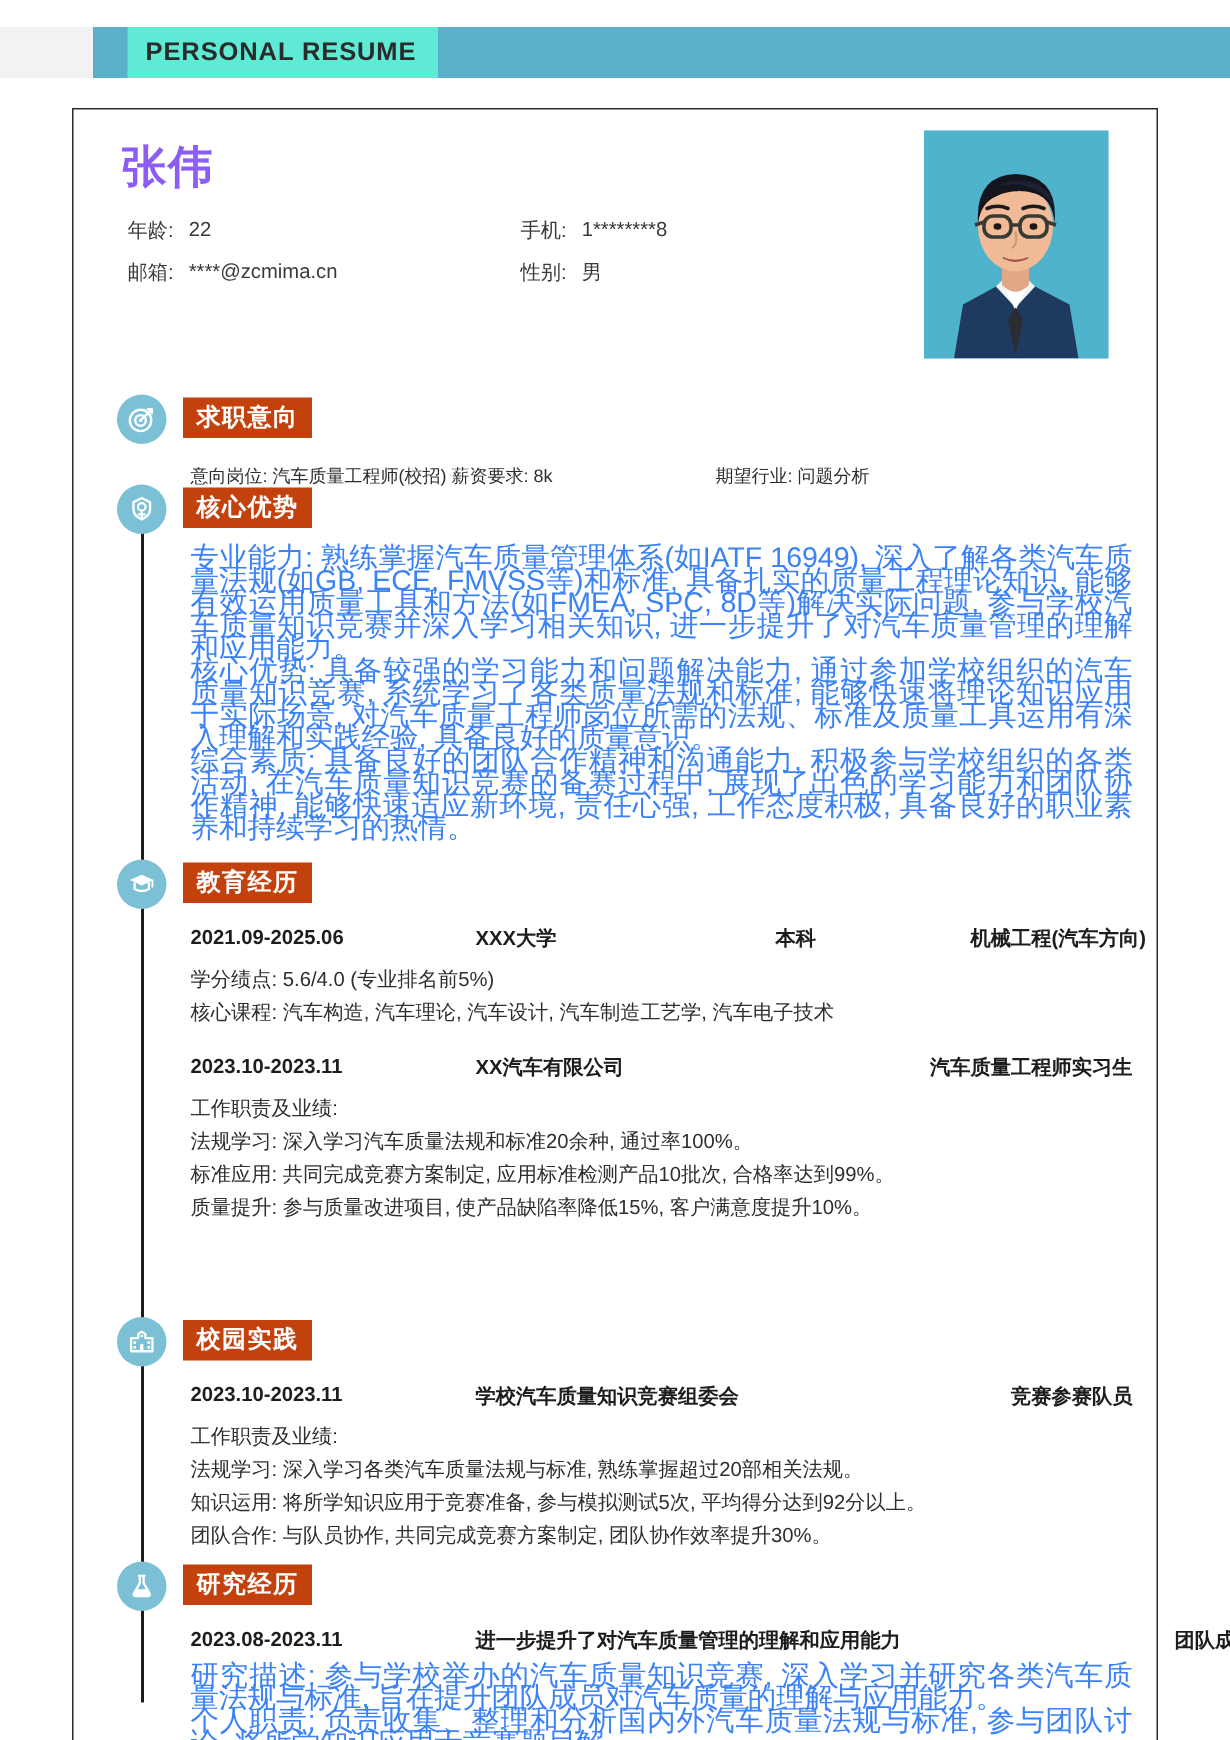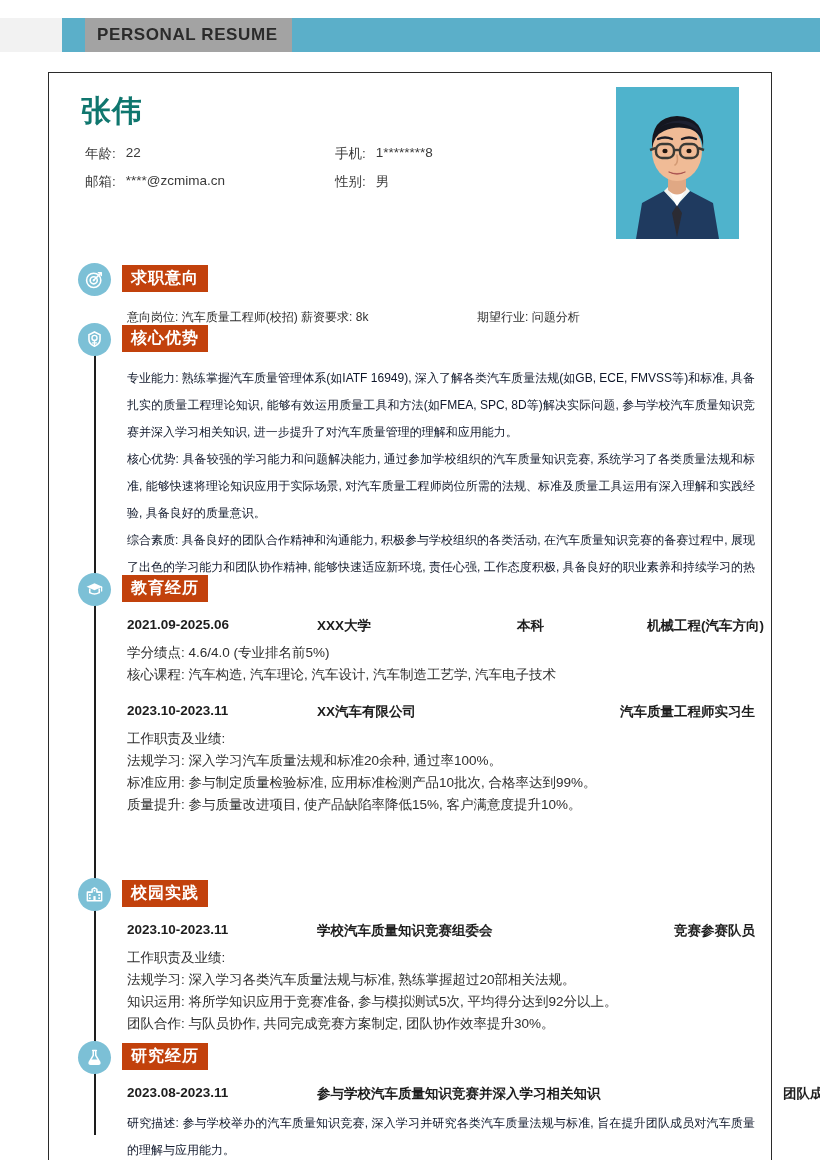--- a/index.html
+++ b/index.html
@@ -35,21 +35,21 @@
     width: 758px;
     height: 34px;
     background: #5bafc9;
   }
   .banner-plate {
     position: absolute;
     left: 85px;
     top: 0;
     height: 34px;
     padding: 0 14px 0 12px;
-    background: #a3a3a3;
+    background: #5eead4;
     display: flex;
     align-items: center;
     text-align: right;
   }
   .banner-title {
     font-size: 17px;
     font-weight: bold;
     letter-spacing: 0.6px;
     color: #2b2b2b;
     white-space: nowrap;
@@ -67,33 +67,34 @@
     background: #ffffff;
   }
 
   
   .name {
     position: absolute;
     left: 32px;
     top: 18px;
     font-size: 30px;
     font-weight: bold;
-    color: #0f766e;
+    color: #8b5cf6;
     letter-spacing: 1px;
   }
 
   .contact {
     position: absolute;
     left: 36px;
     top: 72px;
     width: 520px;
   }
   .contact-row {
     display: flex;
     margin-bottom: 10px;
+    gap: 12px;
   }
   .contact-cell {
     display: flex;
     font-size: 13.5px;
     color: #3a3a3a;
     white-space: nowrap;
   }
   .contact-cell.c1 { width: 250px; }
   .contact-label { margin-right: 10px; }
 
@@ -157,23 +158,23 @@
     display: flex;
     align-items: center;
     white-space: nowrap;
   }
 
   .sec-body {
     padding-left: 78px;
     padding-right: 18px;
   }
   .para {
-    font-size: 12px;
-    line-height: 27px;
-    color: #0f172a;
+    font-size: 19px;
+    line-height: 15px;
+    color: #3b82f6;
     text-align: justify;
   }
 
   
   .obj-row { display: flex; font-size: 12px; color: #2e2e2e; white-space: nowrap; }
   .obj-a { width: 350px; }
 
   
   .exp-row {
     position: relative;
@@ -337,35 +338,35 @@
         </span>
         <span class="sec-label">教育经历</span>
       </div>
       <div class="sec-body" style="padding-top:10px;">
         <div class="exp-row">
           <span class="e-date">2021.09-2025.06</span>
           <span class="e-org">XXX大学</span>
           <span class="e-deg">本科</span>
           <span class="e-maj">机械工程(汽车方向)</span>
         </div>
-        <div class="detail">学分绩点: 4.6/4.0 (专业排名前5%)</div>
+        <div class="detail">学分绩点: 5.6/4.0 (专业排名前5%)</div>
         <div class="detail">核心课程: 汽车构造, 汽车理论, 汽车设计, 汽车制造工艺学, 汽车电子技术</div>
       </div>
     </div>
 
     <div class="section" style="top:620px;">
       <div class="sec-body" style="padding-top:10px;">
         <div class="exp-row">
           <span class="e-date">2023.10-2023.11</span>
           <span class="e-title-mid">XX汽车有限公司</span>
           <span class="e-role-right">汽车质量工程师实习生</span>
         </div>
         <div class="detail">工作职责及业绩:</div>
         <div class="detail">法规学习: 深入学习汽车质量法规和标准20余种, 通过率100%。</div>
-        <div class="detail">标准应用: 参与制定质量检验标准, 应用标准检测产品10批次, 合格率达到99%。</div>
+        <div class="detail">标准应用: 共同完成竞赛方案制定, 应用标准检测产品10批次, 合格率达到99%。</div>
         <div class="detail">质量提升: 参与质量改进项目, 使产品缺陷率降低15%, 客户满意度提升10%。</div>
       </div>
     </div>
 
     <div class="section" style="top:805px;">
       <div class="sec-head">
         <span class="sec-icon">
           <svg width="19" height="19" viewBox="0 0 24 24">
             <path d="M3 20 L3 9 L9 9 L9 5.5 L12 3.5 L15 5.5 L15 9 L21 9 L21 20 Z" fill="none" stroke="#ffffff" stroke-width="1.9" stroke-linejoin="round"></path>
             <rect x="10.6" y="14" width="2.8" height="6" fill="#ffffff"></rect>
@@ -397,21 +398,21 @@
           <svg width="19" height="19" viewBox="0 0 24 24">
             <path d="M9.6 3.2 L14.4 3.2 M10.4 3.2 L10.4 9.4 L5.4 18 Q4.6 20.4 7.2 20.4 L16.8 20.4 Q19.4 20.4 18.6 18 L13.6 9.4 L13.6 3.2" fill="none" stroke="#ffffff" stroke-width="1.9" stroke-linecap="round" stroke-linejoin="round"></path>
             <path d="M7.9 14.6 L16.1 14.6 L18.6 18 Q19.4 20.4 16.8 20.4 L7.2 20.4 Q4.6 20.4 5.4 18 Z" fill="#ffffff"></path>
           </svg>
         </span>
         <span class="sec-label">研究经历</span>
       </div>
       <div class="sec-body" style="padding-top:10px;">
         <div class="exp-row">
           <span class="e-date">2023.08-2023.11</span>
-          <span class="e-title-mid">参与学校汽车质量知识竞赛并深入学习相关知识</span>
+          <span class="e-title-mid">进一步提升了对汽车质量管理的理解和应用能力</span>
           <span style="left:612px;padding-left:44px;">团队成员</span>
         </div>
         <p class="para">研究描述: 参与学校举办的汽车质量知识竞赛, 深入学习并研究各类汽车质量法规与标准, 旨在提升团队成员对汽车质量的理解与应用能力。</p>
         <p class="para">个人职责: 负责收集、整理和分析国内外汽车质量法规与标准, 参与团队讨论, 将所学知识应用于竞赛题目解</p>
       </div>
     </div>
 
   </div>
 </div>
 

